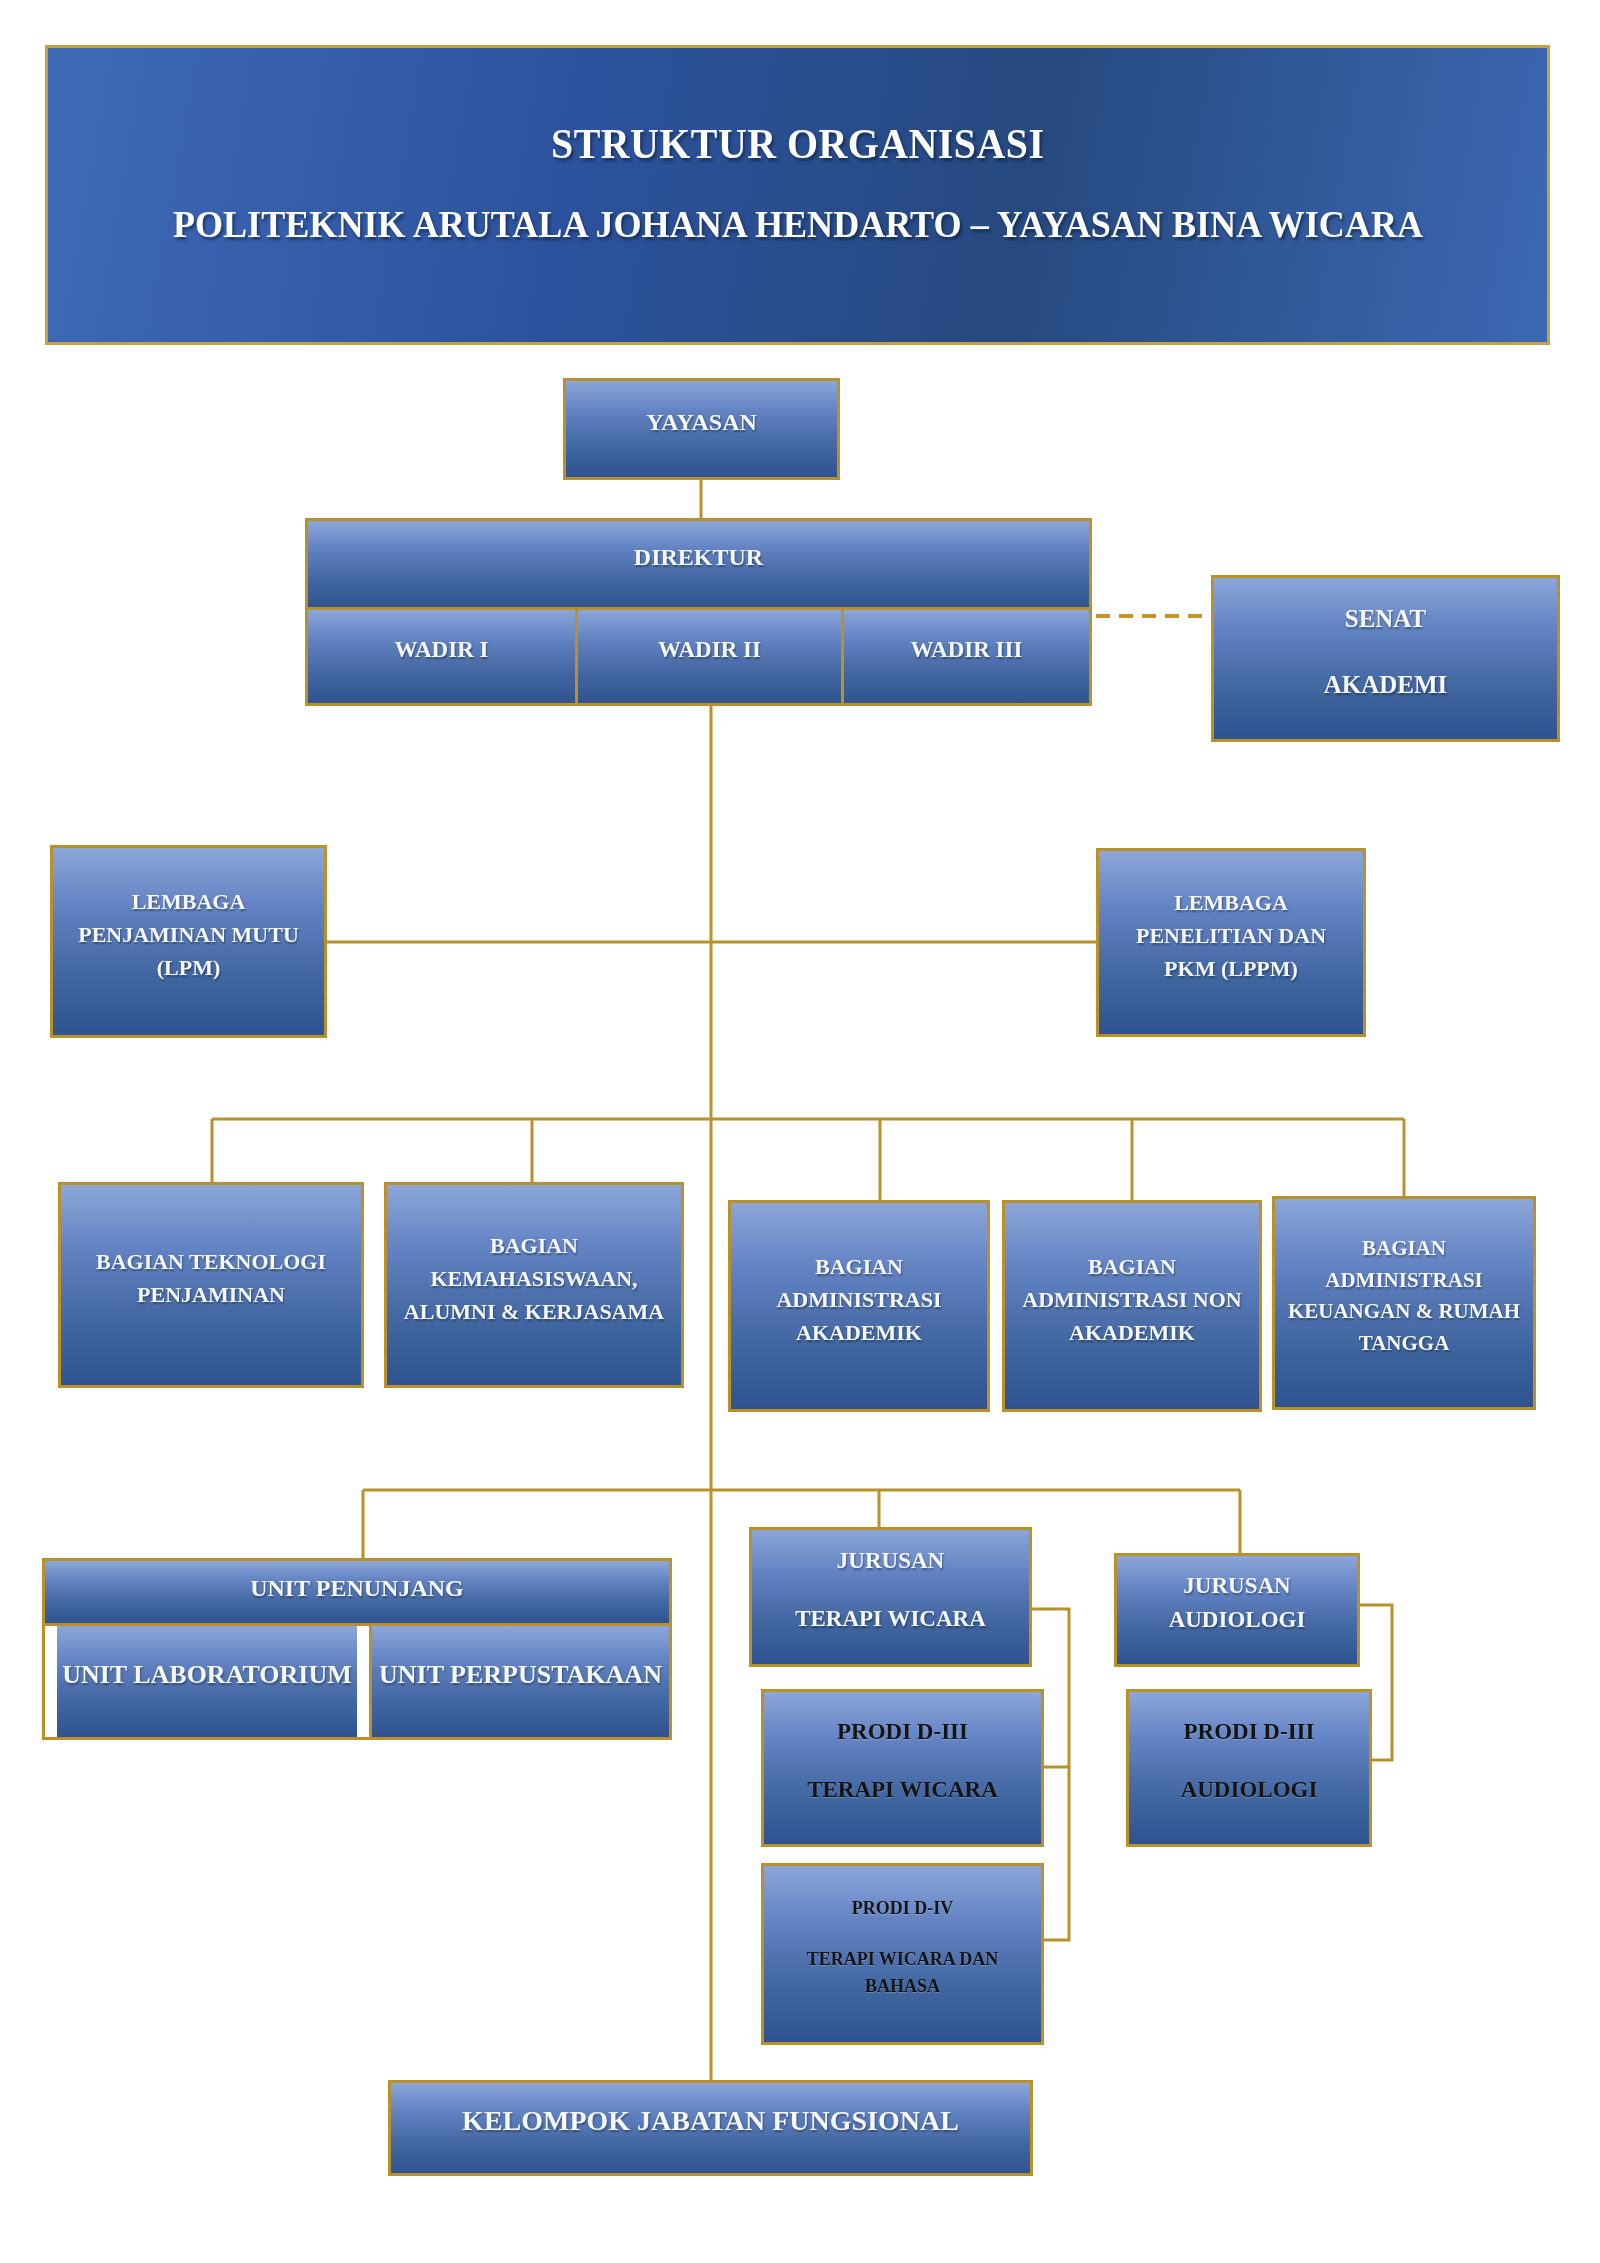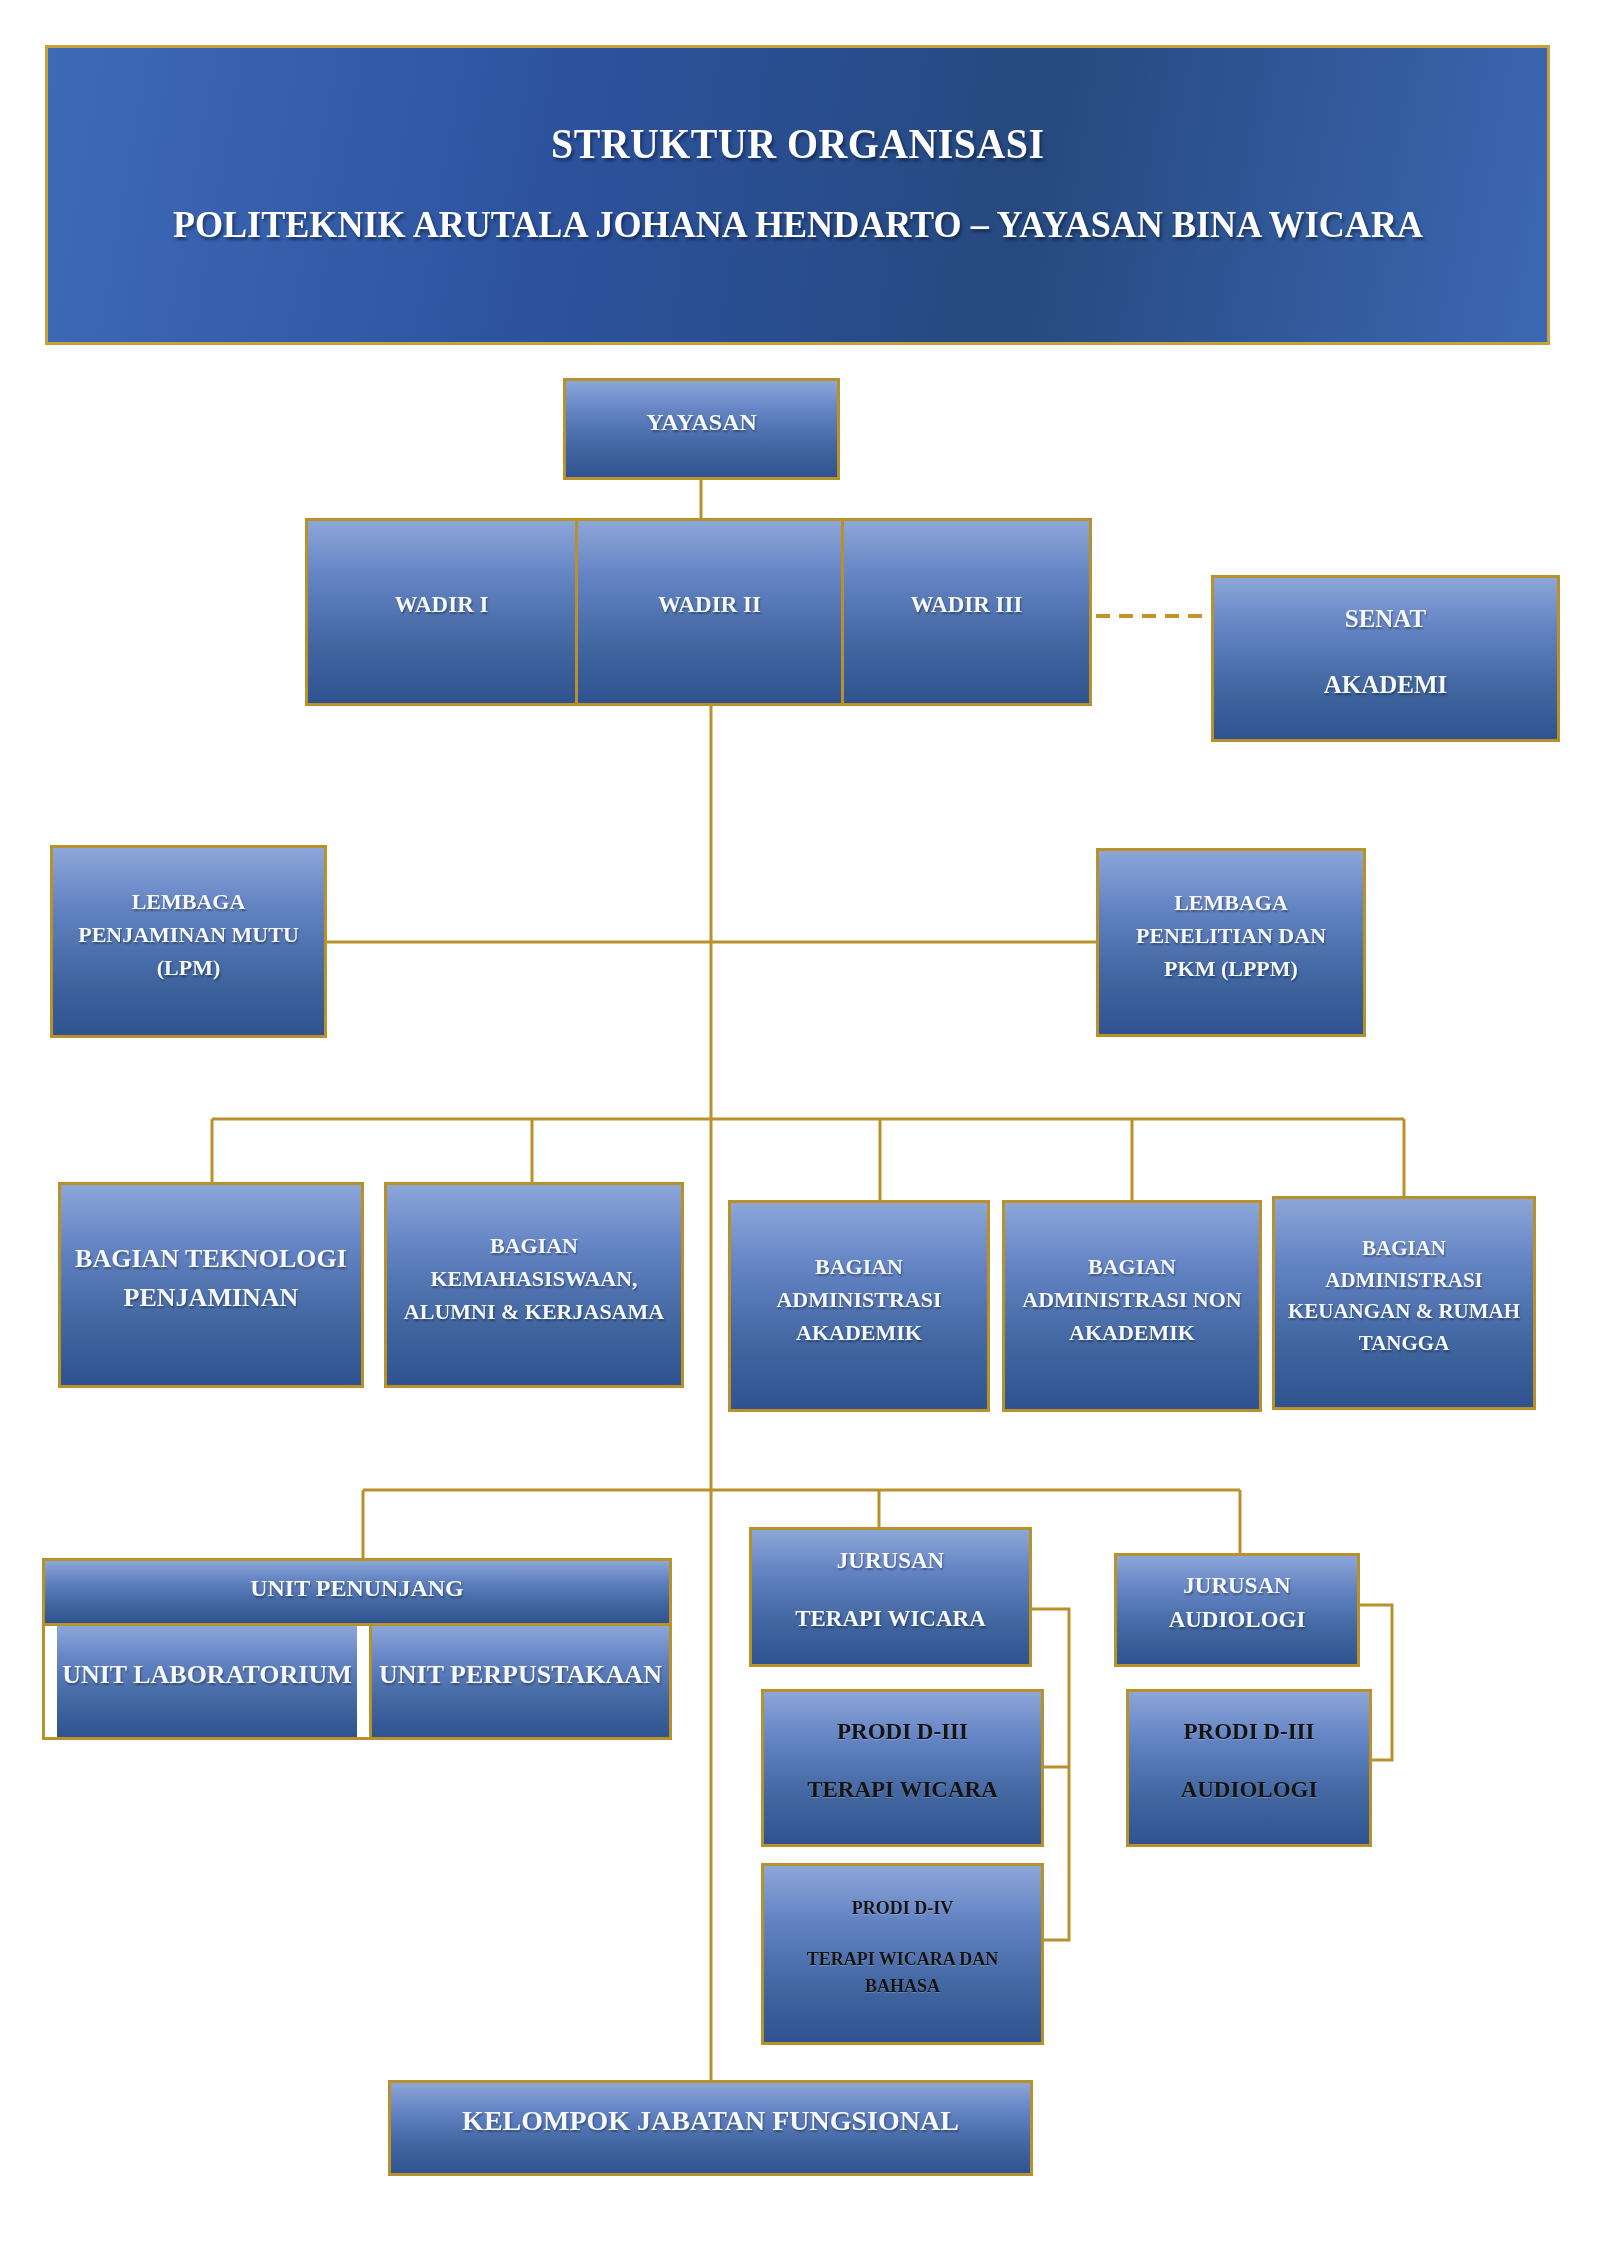--- a/index.html
+++ b/index.html
@@ -55,21 +55,21 @@
   .grp-unit .row { flex:1; display:flex; }
   .grp-unit .row .cell { width:50%; font-size:26px; }
   .grp-unit .row .cell + .cell { border-left:3px solid #B8912B; }
 
   
   .n-yayasan  { left:563px;  top:378px;  width:277px; height:102px; font-size:24px; }
   .n-senat    { left:1211px; top:556px;  width:349px; height:167px; font-size:25px;margin-top:19px; }
   .n-senat .gap-lg { margin-top:28px; }
   .n-lpm      { left:50px;   top:845px;  width:277px; height:193px; font-size:22px; }
   .n-lppm     { left:1096px; top:848px;  width:270px; height:189px; font-size:22px; }
-  .n-bag1     { left:58px;   top:1182px; width:306px; height:206px; font-size:26px; }
+  .n-bag1     { left:58px;   top:1182px; width:306px; height:206px; font-size:22px; }
   .n-bag2     { left:384px;  top:1182px; width:300px; height:206px; font-size:22px; }
   .n-bag3     { left:728px;  top:1200px; width:262px; height:212px; font-size:22px; }
   .n-bag4     { left:1002px; top:1200px; width:260px; height:212px; font-size:22px; }
   .n-bag5     { left:1272px; top:1196px; width:264px; height:214px; font-size:21px; }
   .n-jtw      { left:749px;  top:1527px; width:283px; height:140px; font-size:23px; }
   .n-jaud     { left:1114px; top:1553px; width:246px; height:114px; font-size:23px; }
   .n-p3tw     { left:749px;  top:1689px; width:283px; height:158px; font-size:23px; }
   .n-p3aud    { left:1114px; top:1689px; width:246px; height:158px; font-size:23px; }
   .n-p4       { left:749px;  top:1863px; width:283px; height:182px; font-size:18px; }
   .n-kelompok { left:388px;  top:2080px; width:645px; height:96px;  font-size:28px; }
@@ -104,20 +104,23 @@
   <div class="banner">
     <span class="t1">STRUKTUR ORGANISASI</span>
     <span class="t2">POLITEKNIK ARUTALA JOHANA HENDARTO – YAYASAN BINA WICARA</span>
   </div>
 
   <div class="node n-yayasan">
     <span class="ln">YAYASAN</span>
   </div>
 
   <div class="grp grp-direktur">
+    <div class="cell hdr">
+      <span class="ln">DIREKTUR</span>
+    </div>
     <div class="row">
       <div class="cell w1">
         <span class="ln">WADIR I</span>
       </div>
       <div class="cell w2">
         <span class="ln">WADIR II</span>
       </div>
       <div class="cell w3">
         <span class="ln">WADIR III</span>
       </div>

